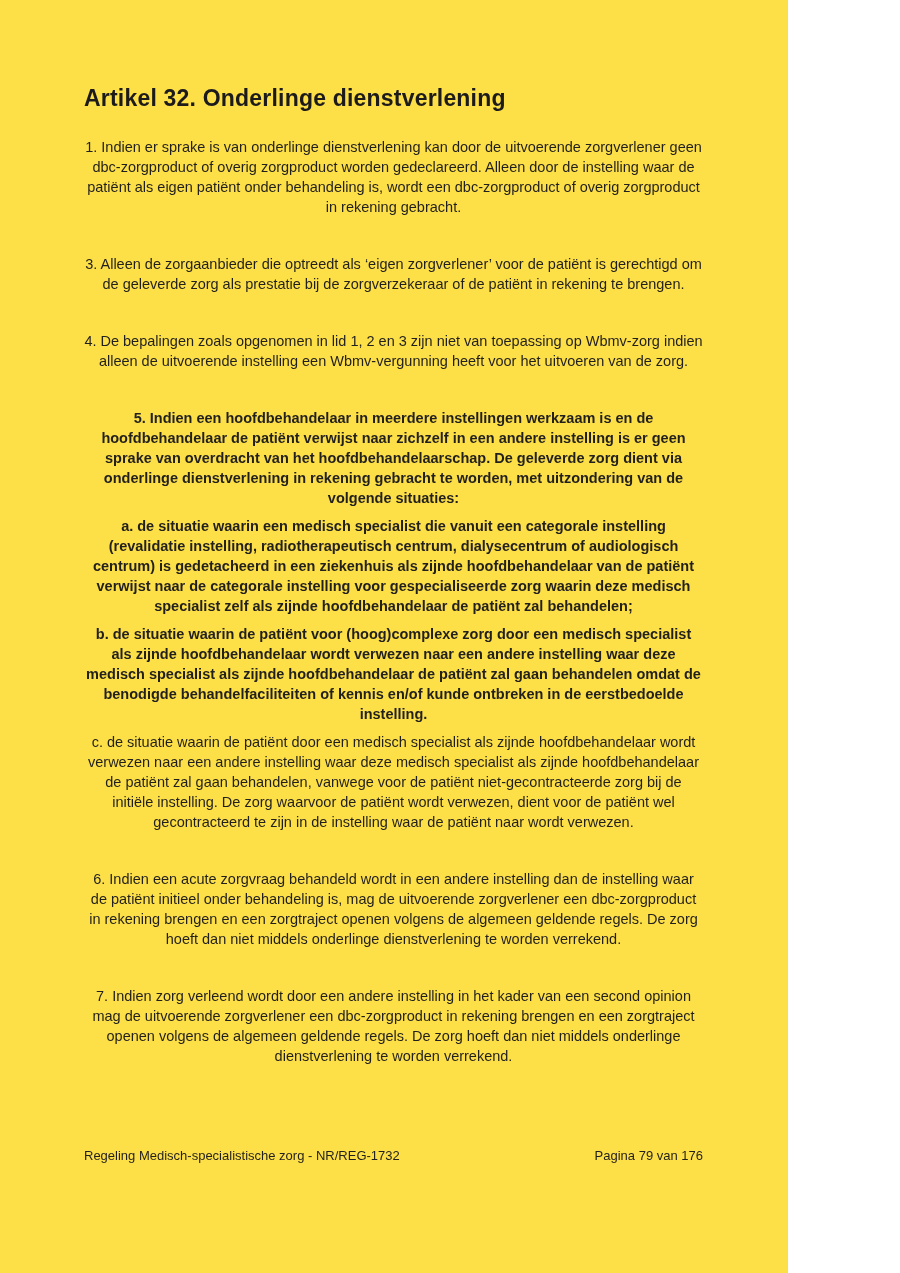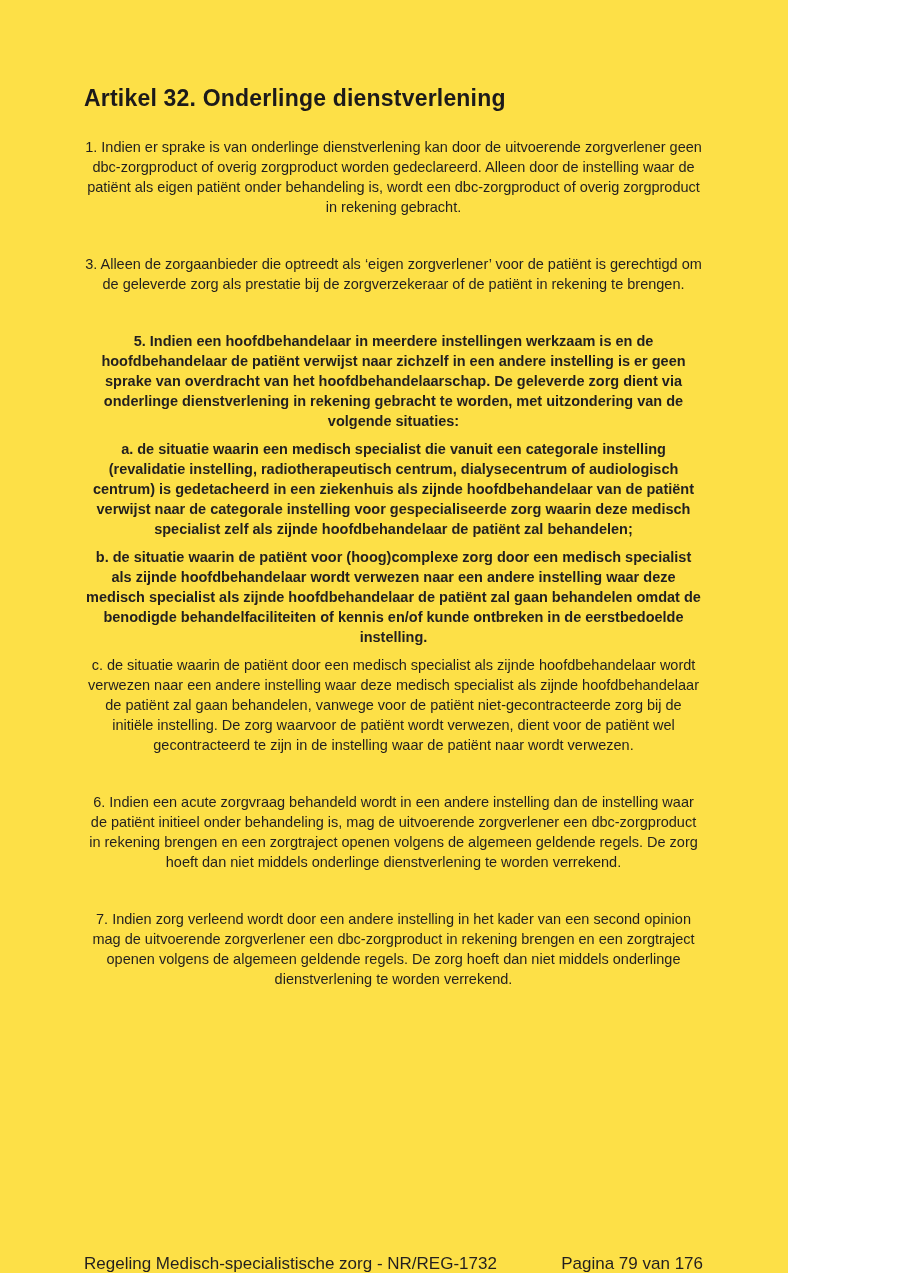--- a/index.html
+++ b/index.html
@@ -32,41 +32,42 @@
     line-height: 20px;
     color: #221f1f;
     text-align: center;
   }
   .gap-lg { margin-bottom: 37px; }
   .gap-sm { margin-bottom: 8px; font-weight: bold; }
   .footer {
     position: absolute;
     left: 84px;
     right: 85px;
-    top: 1256px;
+    top: 1148px;
     display: flex;
     justify-content: space-between;
     align-items: baseline;
-    font-size: 17px;
+    font-size: 13px;
     line-height: 16px;
     color: #221f1f;
   }
 </style>
 </head>
 <body>
 
 <div class="page">
 
   <h1 class="title">Artikel 32. Onderlinge dienstverlening</h1>
 
   <p class="para gap-lg">1. Indien er sprake is van onderlinge dienstverlening kan door de uitvoerende zorgverlener geen dbc-zorgproduct of overig zorgproduct worden gedeclareerd. Alleen door de instelling waar de patiënt als eigen patiënt onder behandeling is, wordt een dbc-zorgproduct of overig zorgproduct in rekening gebracht.</p>
 
 
   <p class="para gap-lg">3. Alleen de zorgaanbieder die optreedt als ‘eigen zorgverlener’ voor de patiënt is gerechtigd om de geleverde zorg als prestatie bij de zorgverzekeraar of de patiënt in rekening te brengen.</p>
 
+  <p class="para gap-lg">4. De bepalingen zoals opgenomen in lid 1, 2 en 3 zijn niet van toepassing op Wbmv-zorg indien alleen de uitvoerende instelling een Wbmv-vergunning heeft voor het uitvoeren van de zorg.</p>
 
   <p class="para gap-sm">5. Indien een hoofdbehandelaar in meerdere instellingen werkzaam is en de hoofdbehandelaar de patiënt verwijst naar zichzelf in een andere instelling is er geen sprake van overdracht van het hoofdbehandelaarschap. De geleverde zorg dient via onderlinge dienstverlening in rekening gebracht te worden, met uitzondering van de volgende situaties:</p>
 
   <p class="para gap-sm">a. de situatie waarin een medisch specialist die vanuit een categorale instelling (revalidatie instelling, radiotherapeutisch centrum, dialysecentrum of audiologisch centrum) is gedetacheerd in een ziekenhuis als zijnde hoofdbehandelaar van de patiënt verwijst naar de categorale instelling voor gespecialiseerde zorg waarin deze medisch specialist zelf als zijnde hoofdbehandelaar de patiënt zal behandelen;</p>
 
   <p class="para gap-sm">b. de situatie waarin de patiënt voor (hoog)complexe zorg door een medisch specialist als zijnde hoofdbehandelaar wordt verwezen naar een andere instelling waar deze medisch specialist als zijnde hoofdbehandelaar de patiënt zal gaan behandelen omdat de benodigde behandelfaciliteiten of kennis en/of kunde ontbreken in de eerstbedoelde instelling.</p>
 
   <p class="para gap-lg">c. de situatie waarin de patiënt door een medisch specialist als zijnde hoofdbehandelaar wordt verwezen naar een andere instelling waar deze medisch specialist als zijnde hoofdbehandelaar de patiënt zal gaan behandelen, vanwege voor de patiënt niet-gecontracteerde zorg bij de initiële instelling. De zorg waarvoor de patiënt wordt verwezen, dient voor de patiënt wel gecontracteerd te zijn in de instelling waar de patiënt naar wordt verwezen.</p>
 
   <p class="para gap-lg">6. Indien een acute zorgvraag behandeld wordt in een andere instelling dan de instelling waar de patiënt initieel onder behandeling is, mag de uitvoerende zorgverlener een dbc-zorgproduct in rekening brengen en een zorgtraject openen volgens de algemeen geldende regels. De zorg hoeft dan niet middels onderlinge dienstverlening te worden verrekend.</p>

